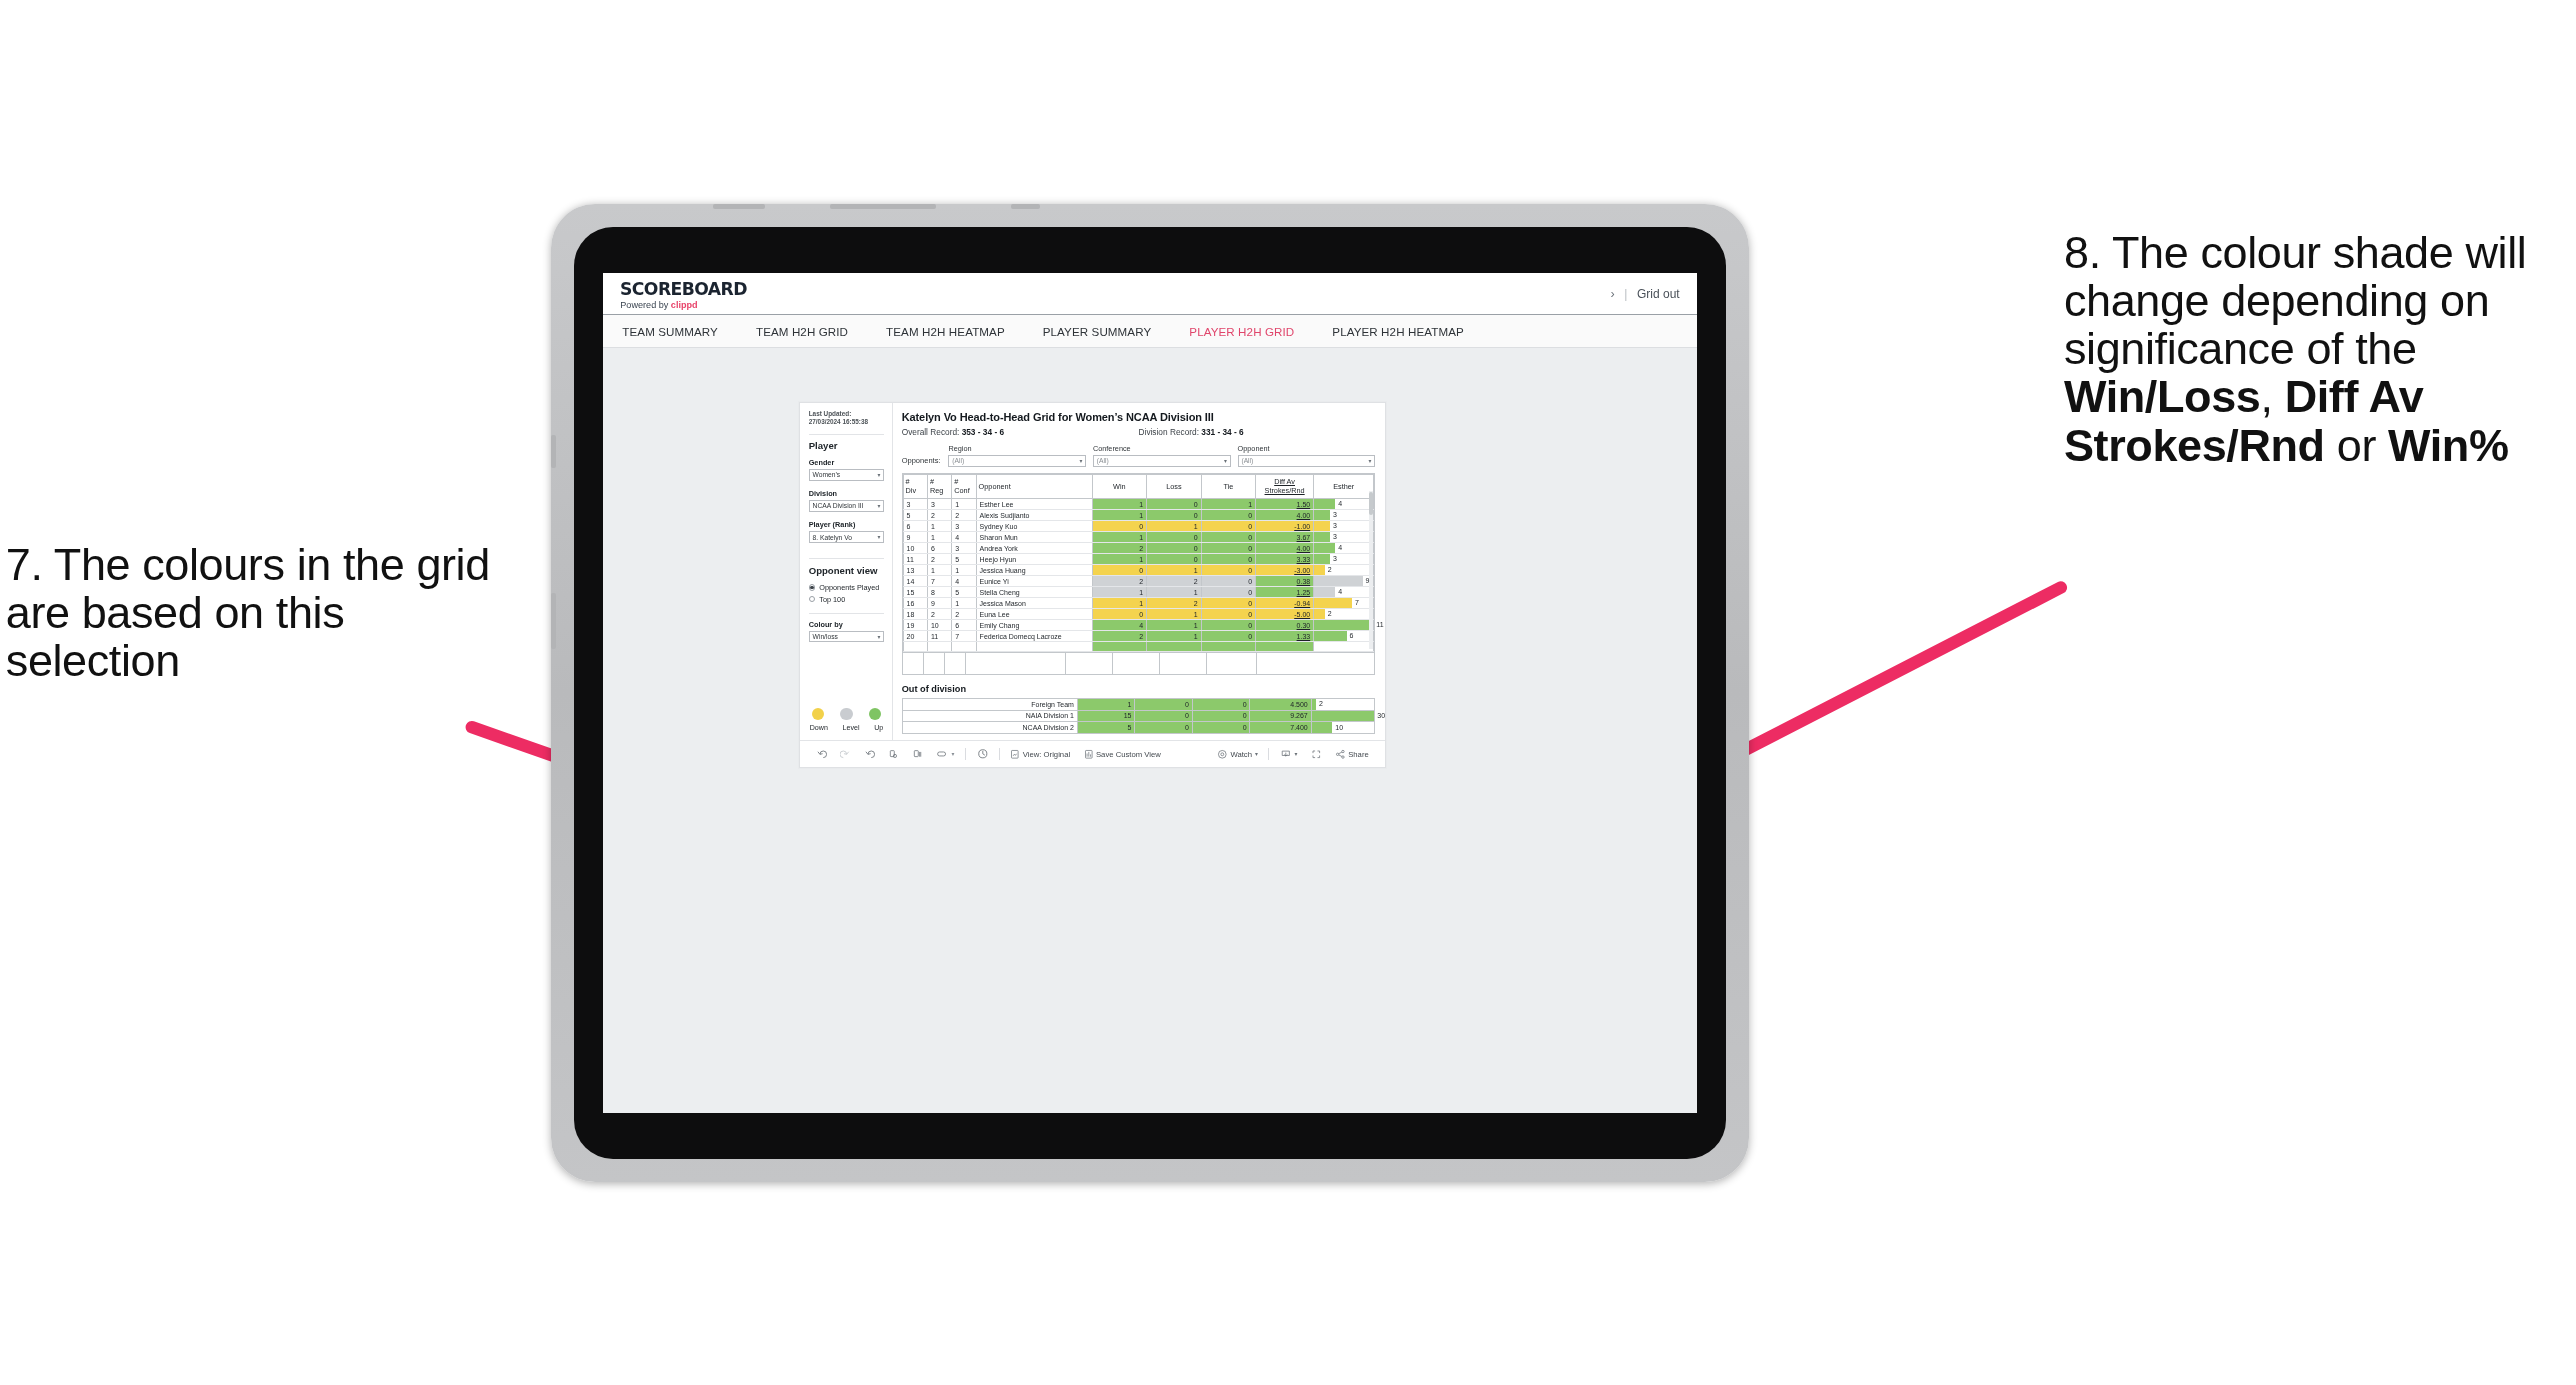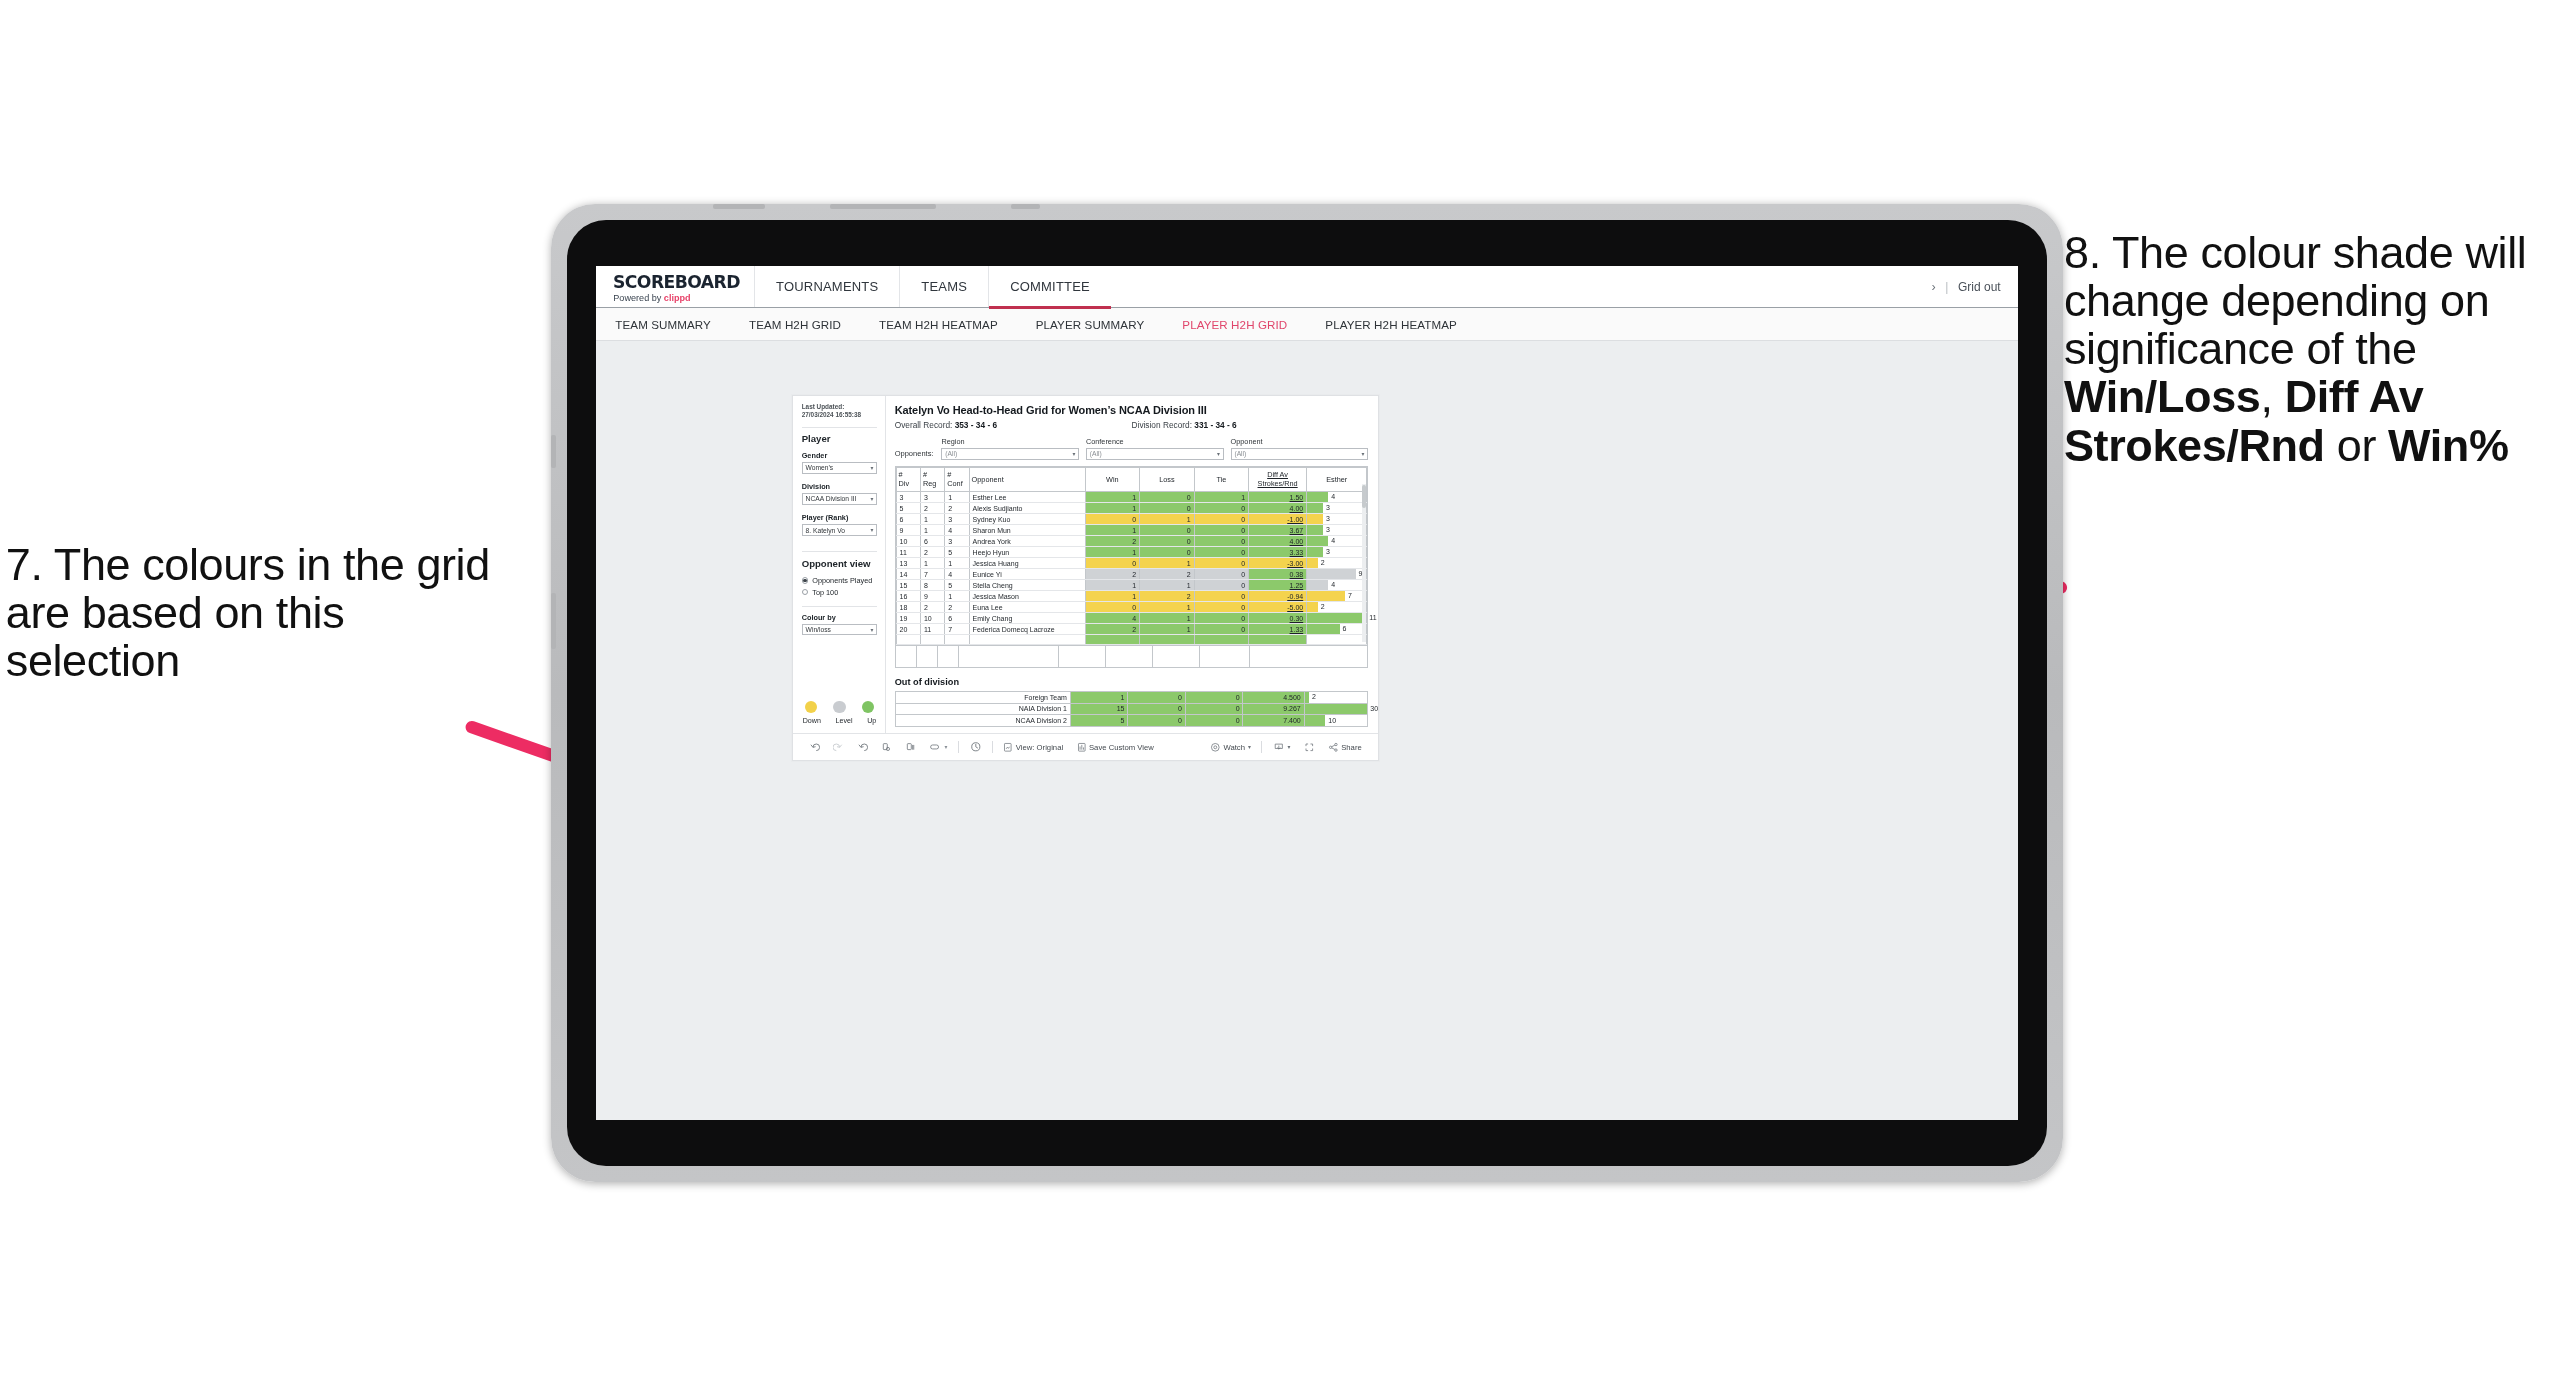--- a/index.html
+++ b/index.html
@@ -23,24 +23,24 @@
   .anno b { font-weight: 700; }
   #anno-left  { left: 5.8px;  top: 541px; width: 520px; }
   #anno-right { left: 2064px; top: 229px; width: 515px; }
 
   .arrow-svg { position: absolute; left:0; top:0; width:2576px; height:1386px; pointer-events:none; }
 
   
   #tablet {
     position: absolute;
     left: 551px; top: 204px;
-    width: 1512px; height: 978px;
+    width: 1198px; height: 978px;
     background: linear-gradient(180deg,#c8c9cb 0%, #b9babc 50%, #c4c5c7 100%);
     border-radius: 44px;
-    padding: 16px;
+    padding: 23px;
     box-shadow: 0 1.9px 8.7px rgba(0,0,0,.30);
   }
   #bezel {
     position: relative;
     width: 100%; height: 100%;
     background: #0d0d0e;
     border-radius: 39px;
     padding: 46px 29px;
   }
   
@@ -238,25 +238,20 @@
       <div id="cam-dot"></div>
       <div id="cam-a"></div>
       <div id="cam-b"></div>
 
       <div id="screen">
 
         <div id="appbar">
           <div class="brand">
             <div class="brand-title">SCOREBOARD</div>
             <div class="brand-sub"><span>Powered by </span><span class="pink">clippd</span></div>
-          </div>
-          <div class="topnav">
-            <div class="topnav-item">TOURNAMENTS</div>
-            <div class="topnav-item">TEAMS</div>
-            <div class="topnav-item active">COMMITTEE</div>
           </div>
           <div class="appbar-right">
             <span class="chev">›</span>
             <span class="sep">|</span>
             <span>Grid out</span>
           </div>
         </div>
 
         <div id="subnav">
           <div class="subnav-item">TEAM SUMMARY</div>

